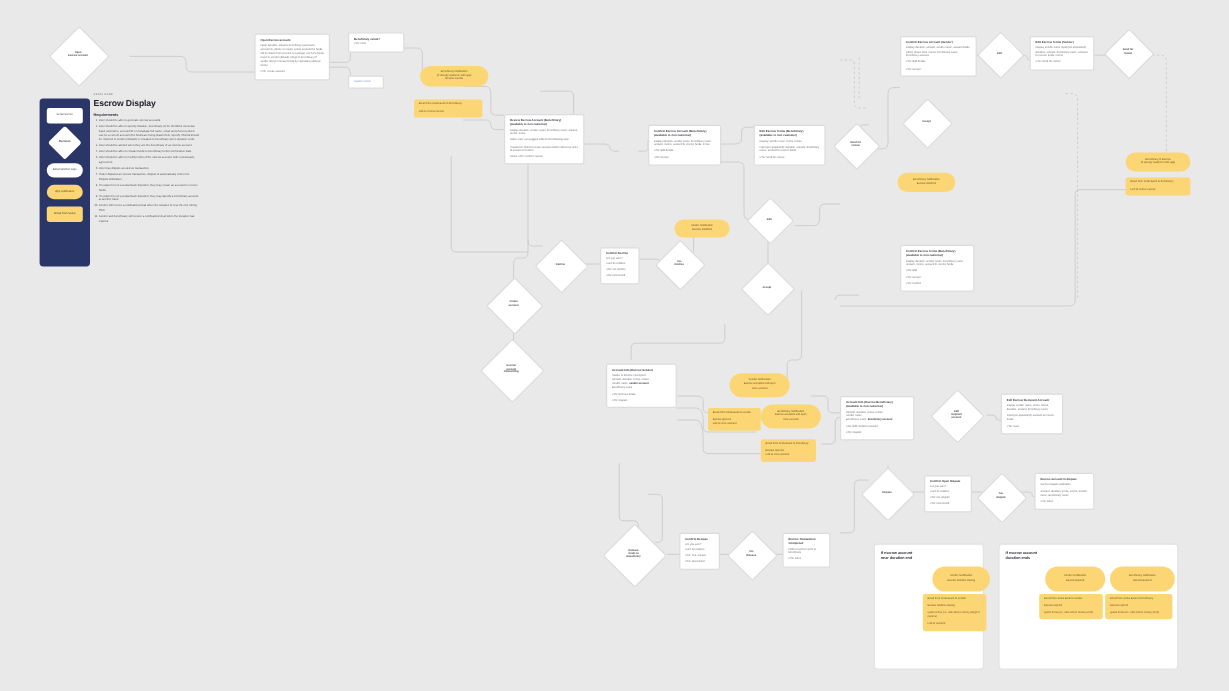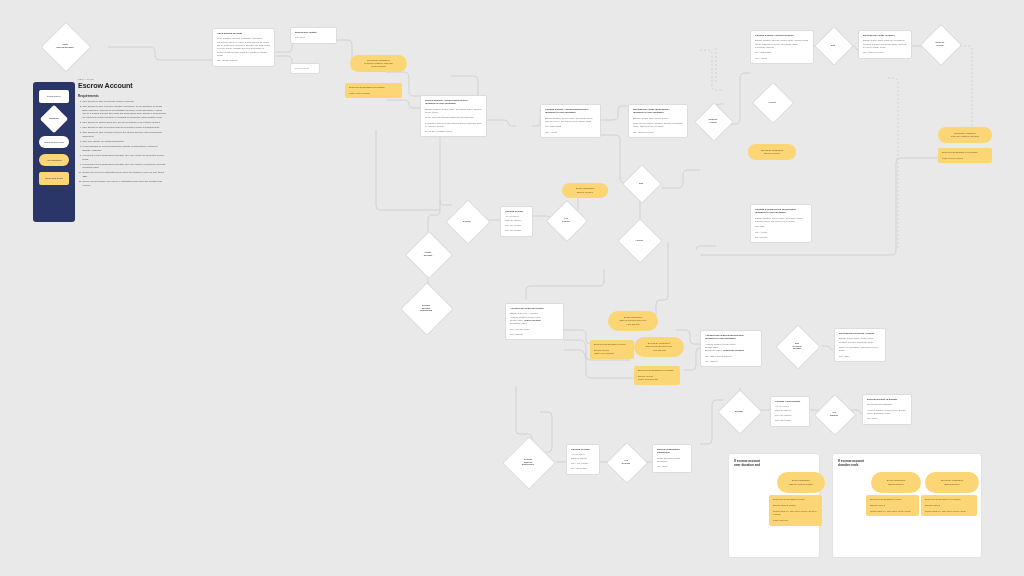--- a/index.html
+++ b/index.html
@@ -122,21 +122,21 @@
       <path d="M716 246 H700 Q696 246 696 250 V250"></path>
       <path d="M526 300 V290 Q526 286 530 286 H600 Q604 286 604 282 V270"></path>
       <path d="M516 386 V430 Q516 434 520 434 H528 Q532 434 532 438 V446"></path>
       <path d="M440 210 H380 Q376 210 376 206 V130"></path>
       <path d="M478 110 V80 Q478 76 474 76 H450"></path>
     </g>
   </svg>
 
   <div id="doc" style="left:78px;top:78px;width:88px;">
     <span class="eyebrow">SEDAI BANK</span>
-    <h1>Escrow Account</h1>
+    <h1>Escrow Display</h1>
     <h2>Requirements</h2>
     <ol>
       <li>User should be able to generate escrow accounts.</li>
       <li>User should be able to specify duration, beneficiary (to be identified via Sedai Bank username, account ID or metadata: full name, email and phone#) which can be a current account (the funds are being drawn from, specify if funds should be returned to sender (default) or released to beneficiary when duration ends.</li>
       <li>User should be alerted when they are the beneficiary of an escrow account.</li>
       <li>User should be able to release funds to beneficiary before termination date.</li>
       <li>User should be able to modify terms of the escrow account, with counterparty agreement.</li>
       <li>User may dispute an escrow transaction.</li>
       <li>If user disputes an escrow transaction, dispute is automatically entered in Dispute Arbitration.</li>
       <li>If recipient is not a Sedai Bank depositor, they may create an account to receive funds.</li>

